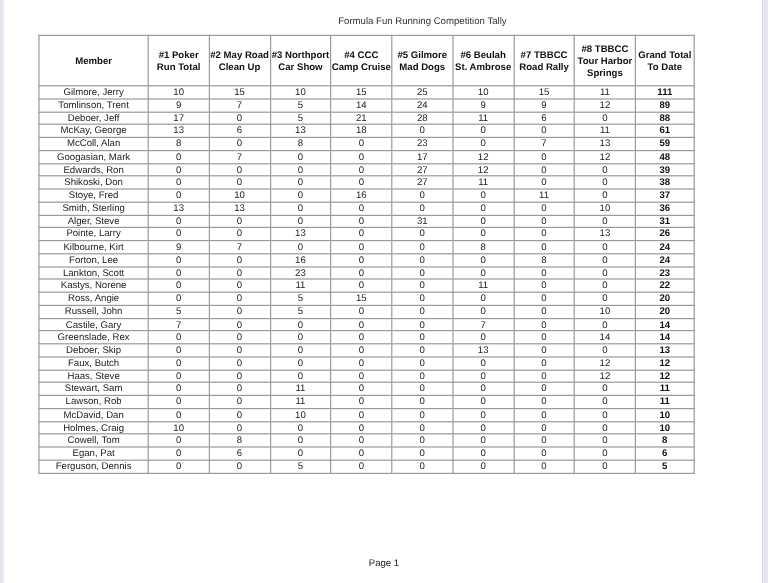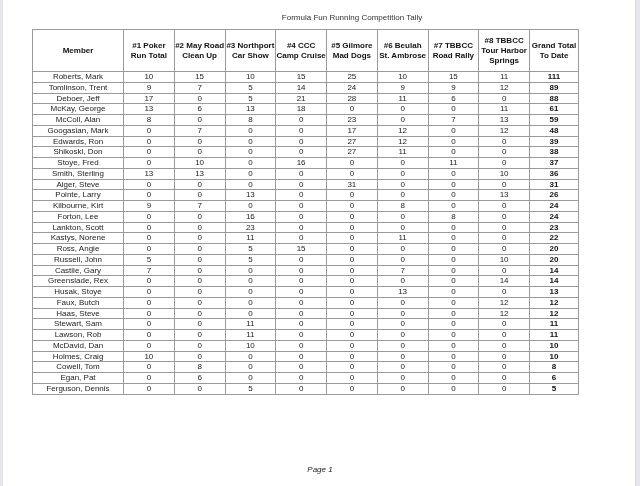--- a/index.html
+++ b/index.html
@@ -49,21 +49,21 @@
     white-space: normal;
     color: #111;
   }
   table.tally td { height: 9.75px; line-height: 9.75px; }
   table.tally td.total { font-weight: bold; color: #111; text-align: center; }
   col.c-member { width: 91px; }
   col.c-event { width: 50.75px; }
   col.c-total { width: 49px; }
   .page-footer {
     position: absolute; left: 0; width: 640px; top: 465px;
-    text-align: center; font-size: 8px; color: #222; font-style: italic;
+    text-align: center; font-size: 8px; color: #222;
   }
 </style>
 </head>
 <body>
 
 <div class="edge-left"></div>
 <div class="edge-right-line"></div>
 <div class="edge-right"></div>
 
 <div class="doc-title">Formula Fun Running Competition Tally</div>
@@ -90,21 +90,21 @@
       <th>#4 CCC Camp Cruise</th>
       <th>#5 Gilmore Mad Dogs</th>
       <th>#6 Beulah St. Ambrose</th>
       <th>#7 TBBCC Road Rally</th>
       <th>#8 TBBCC Tour Harbor Springs</th>
       <th>Grand Total To Date</th>
     </tr>
   </thead>
   <tbody id="tally-body">
       <tr>
-        <td>Roberts, Mark</td>
+        <td>Gilmore, Jerry</td>
         <td>10</td>
         <td>15</td>
         <td>10</td>
         <td>15</td>
         <td>25</td>
         <td>10</td>
         <td>15</td>
         <td>11</td>
         <td class="total">111</td>
       </tr>
@@ -330,21 +330,21 @@
         <td>0</td>
         <td>0</td>
         <td>0</td>
         <td>0</td>
         <td>0</td>
         <td>0</td>
         <td>14</td>
         <td class="total">14</td>
       </tr>
       <tr>
-        <td>Husak, Stoye</td>
+        <td>Deboer, Skip</td>
         <td>0</td>
         <td>0</td>
         <td>0</td>
         <td>0</td>
         <td>0</td>
         <td>13</td>
         <td>0</td>
         <td>0</td>
         <td class="total">13</td>
       </tr>

